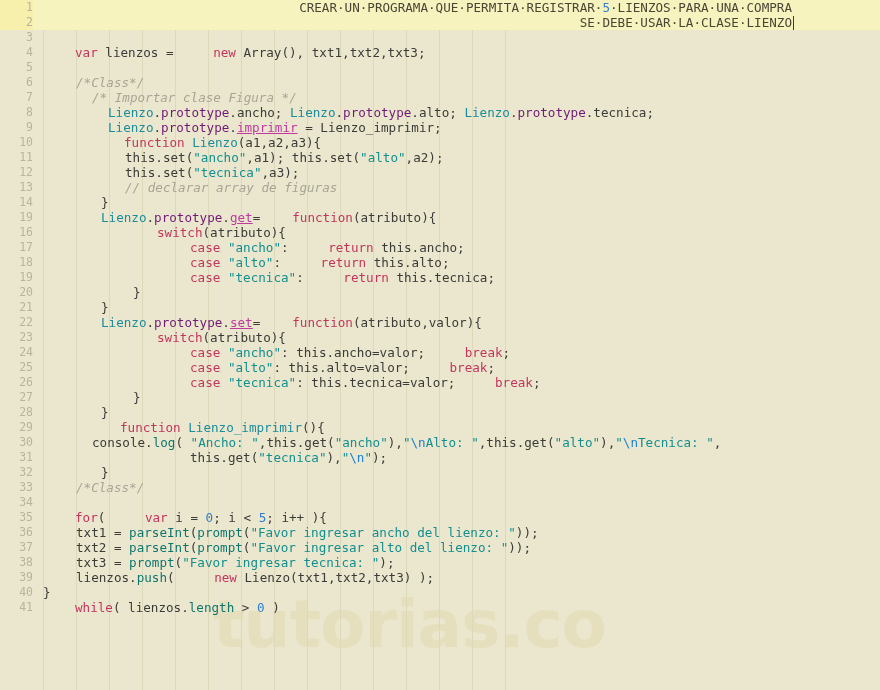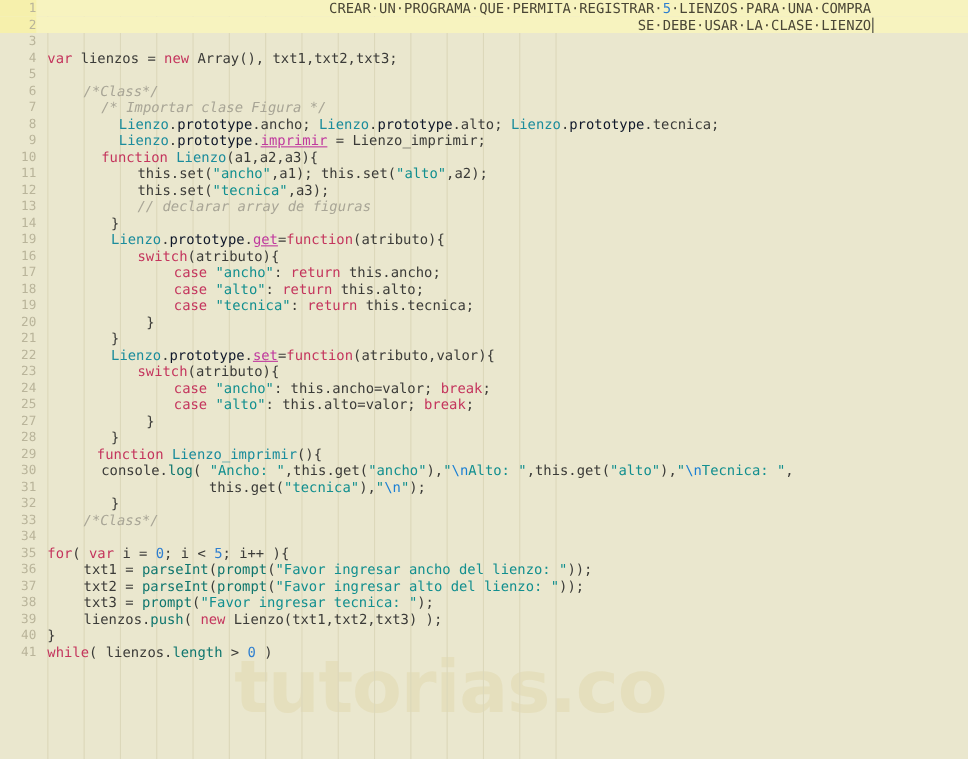--- a/index.html
+++ b/index.html
@@ -93,27 +93,27 @@
   .line.hl .content {
     left: auto;
     right: 88px;
     text-align: right;
   }
   .line.hl .content.l2 {
     right: 88px;
   }
 
   
-  .kw      { color: #c4355d; }          
+  .kw      { color: #c4355d; padding-left: 32px; }          
   .str     { color: #128f8f; }          
   .esc     { color: #1a7fd4; }          
   .num     { color: #2f7fd0; }          
   .cmt     { color: #a8a596; font-style: italic; }
   .cls     { color: #1b8c9c; }          
-  .prop    { color: #0f172a; }          
+  .prop    { color: #701a75; }          
   .mag     { color: #c03a9e; text-decoration: underline; }          
   .fn      { color: #0f766e; }          
   .pln     { color: #3b3b38; }          
   .hdr     { color: #4a4636; }
 
   
   #caret {
     position: absolute;
     right: 86px;
     top: 16px;
@@ -268,20 +268,24 @@
     <div class="line">
       <span class="gutter">24</span>
       <span class="content" style="left:158px"><span class="kw">case</span><span class="str"> "ancho"</span><span class="pln">: this.ancho=valor; </span><span class="kw">break</span><span class="pln">;</span></span>
     </div>
 
     <div class="line">
       <span class="gutter">25</span>
       <span class="content" style="left:158px"><span class="kw">case</span><span class="str"> "alto"</span><span class="pln">: this.alto=valor; </span><span class="kw">break</span><span class="pln">;</span></span>
     </div>
 
+    <div class="line">
+      <span class="gutter">26</span>
+      <span class="content" style="left:158px"><span class="kw">case</span><span class="str"> "tecnica"</span><span class="pln">: this.tecnica=valor; </span><span class="kw">break</span><span class="pln">;</span></span>
+    </div>
 
     <div class="line">
       <span class="gutter">27</span>
       <span class="content" style="left:133px"><span class="pln">}</span></span>
     </div>
 
     <div class="line">
       <span class="gutter">28</span>
       <span class="content" style="left:101px"><span class="pln">}</span></span>
     </div>

